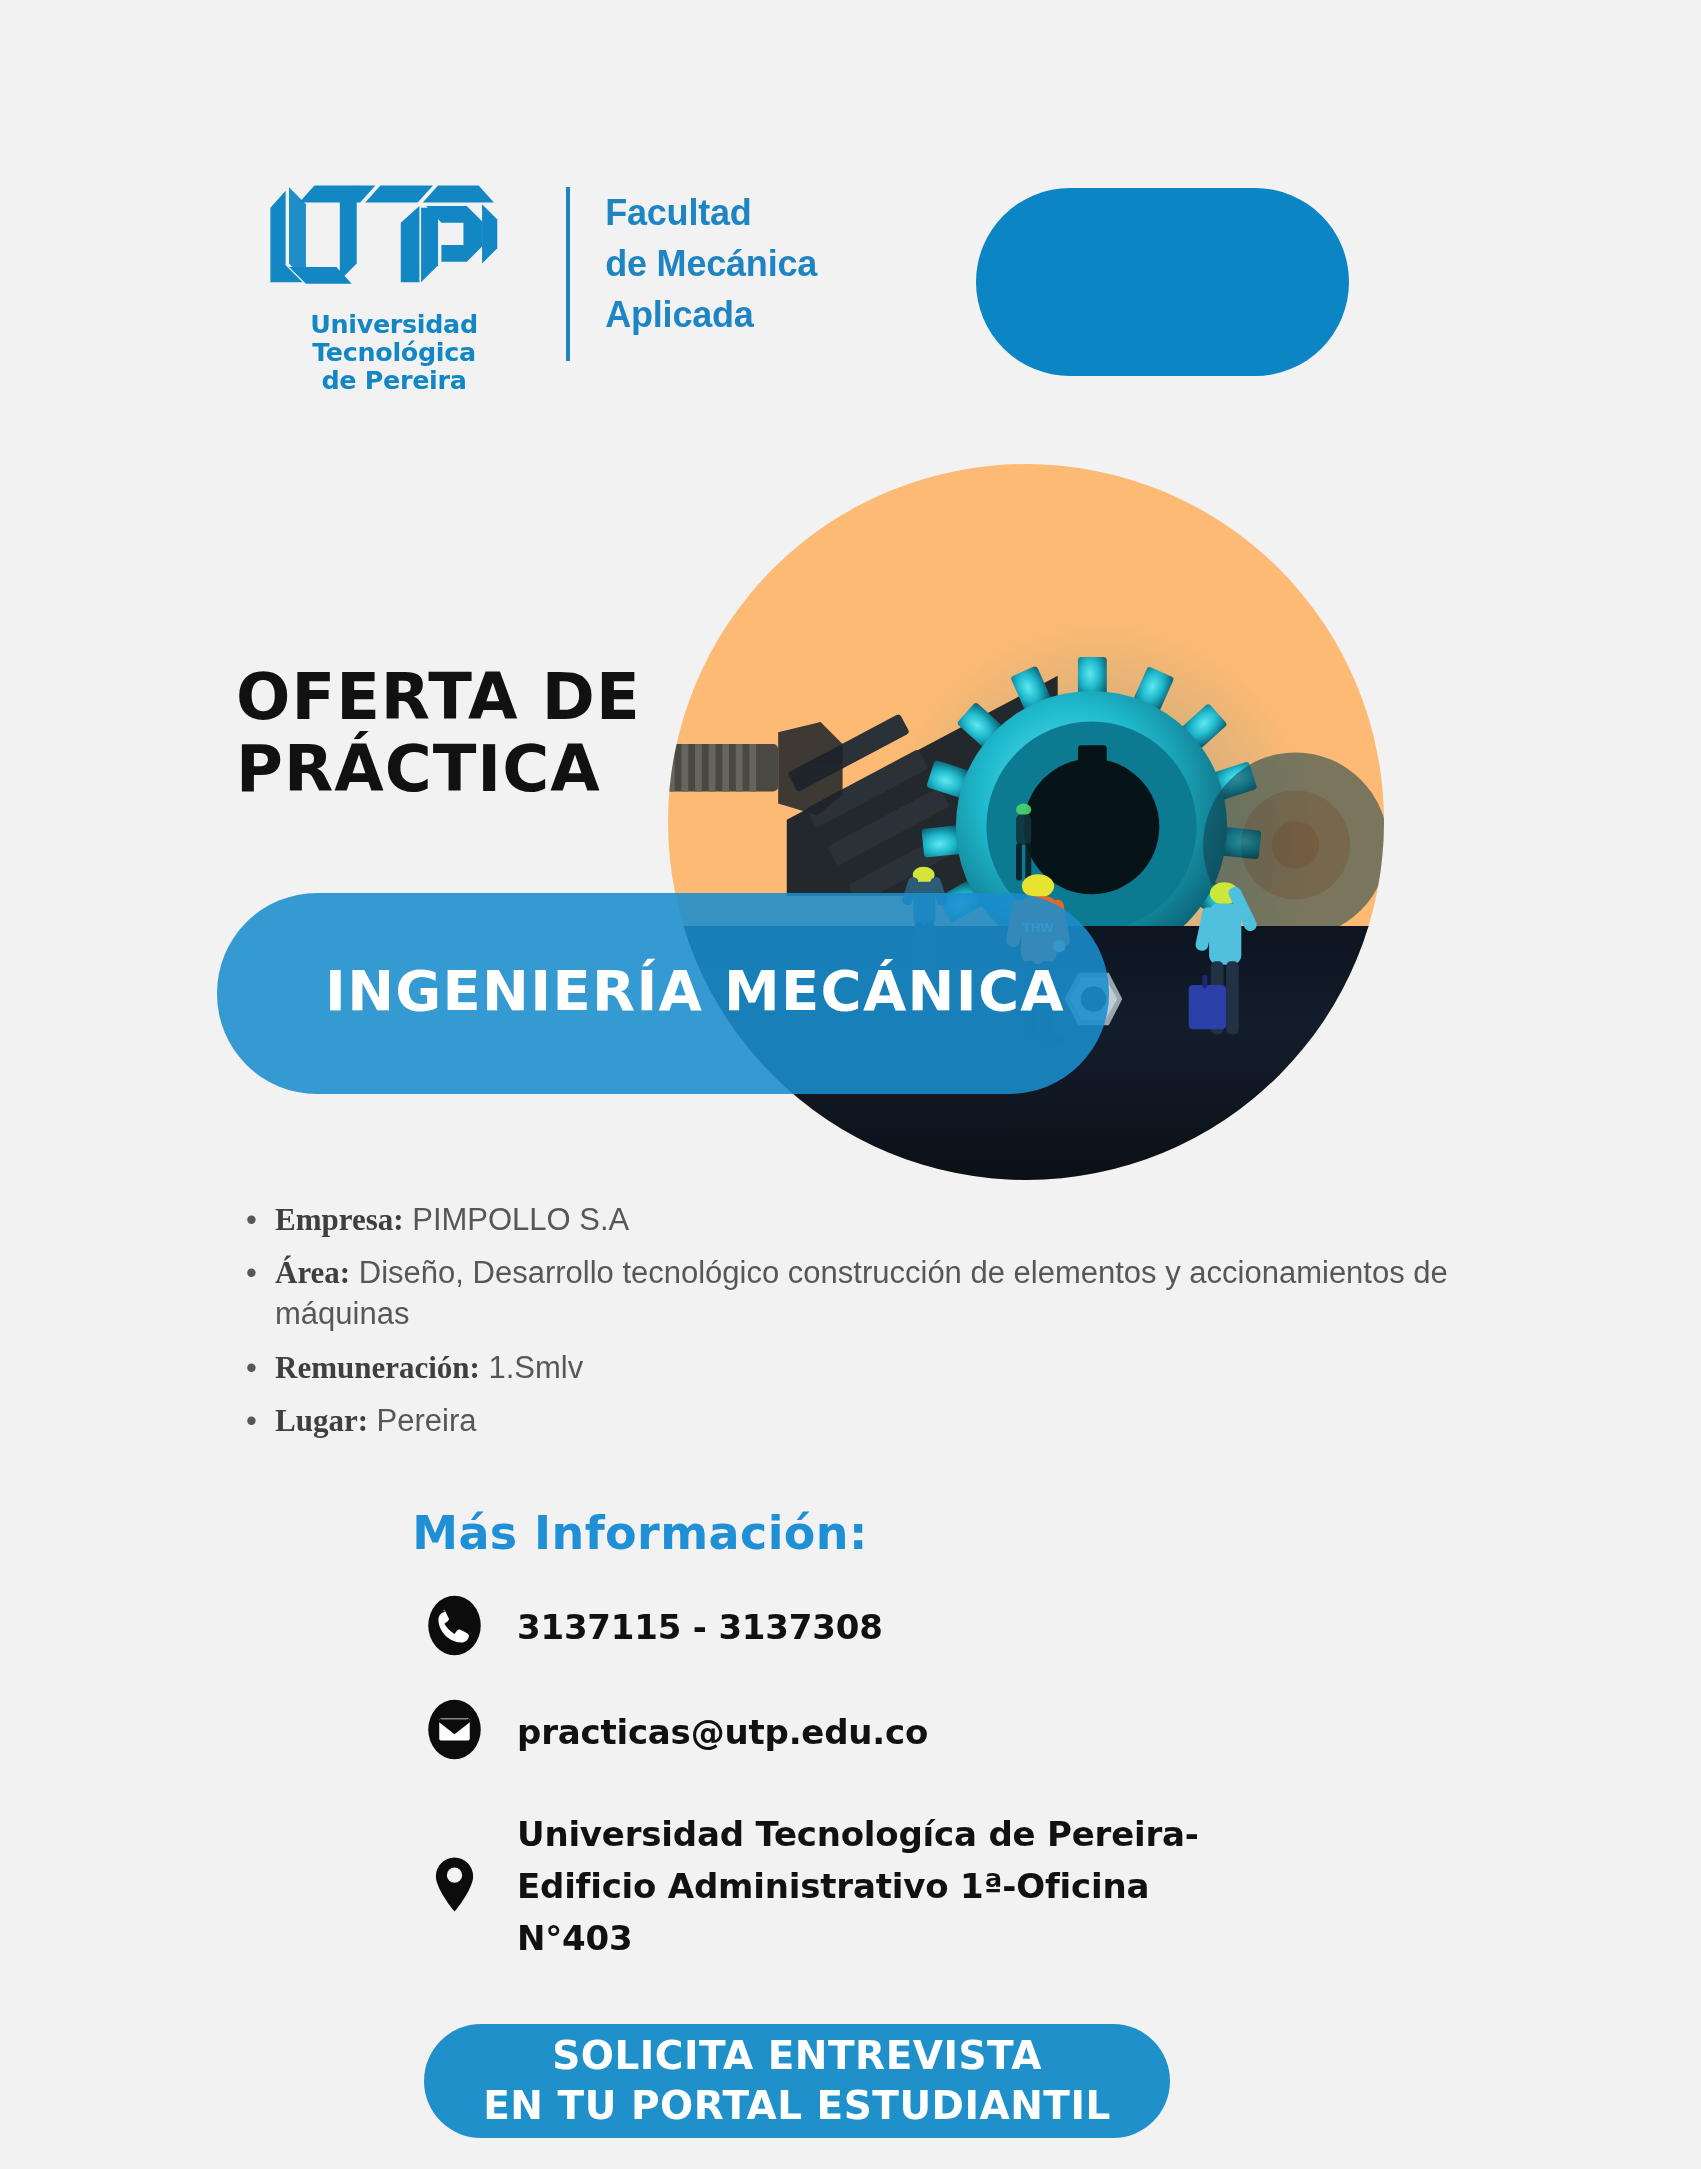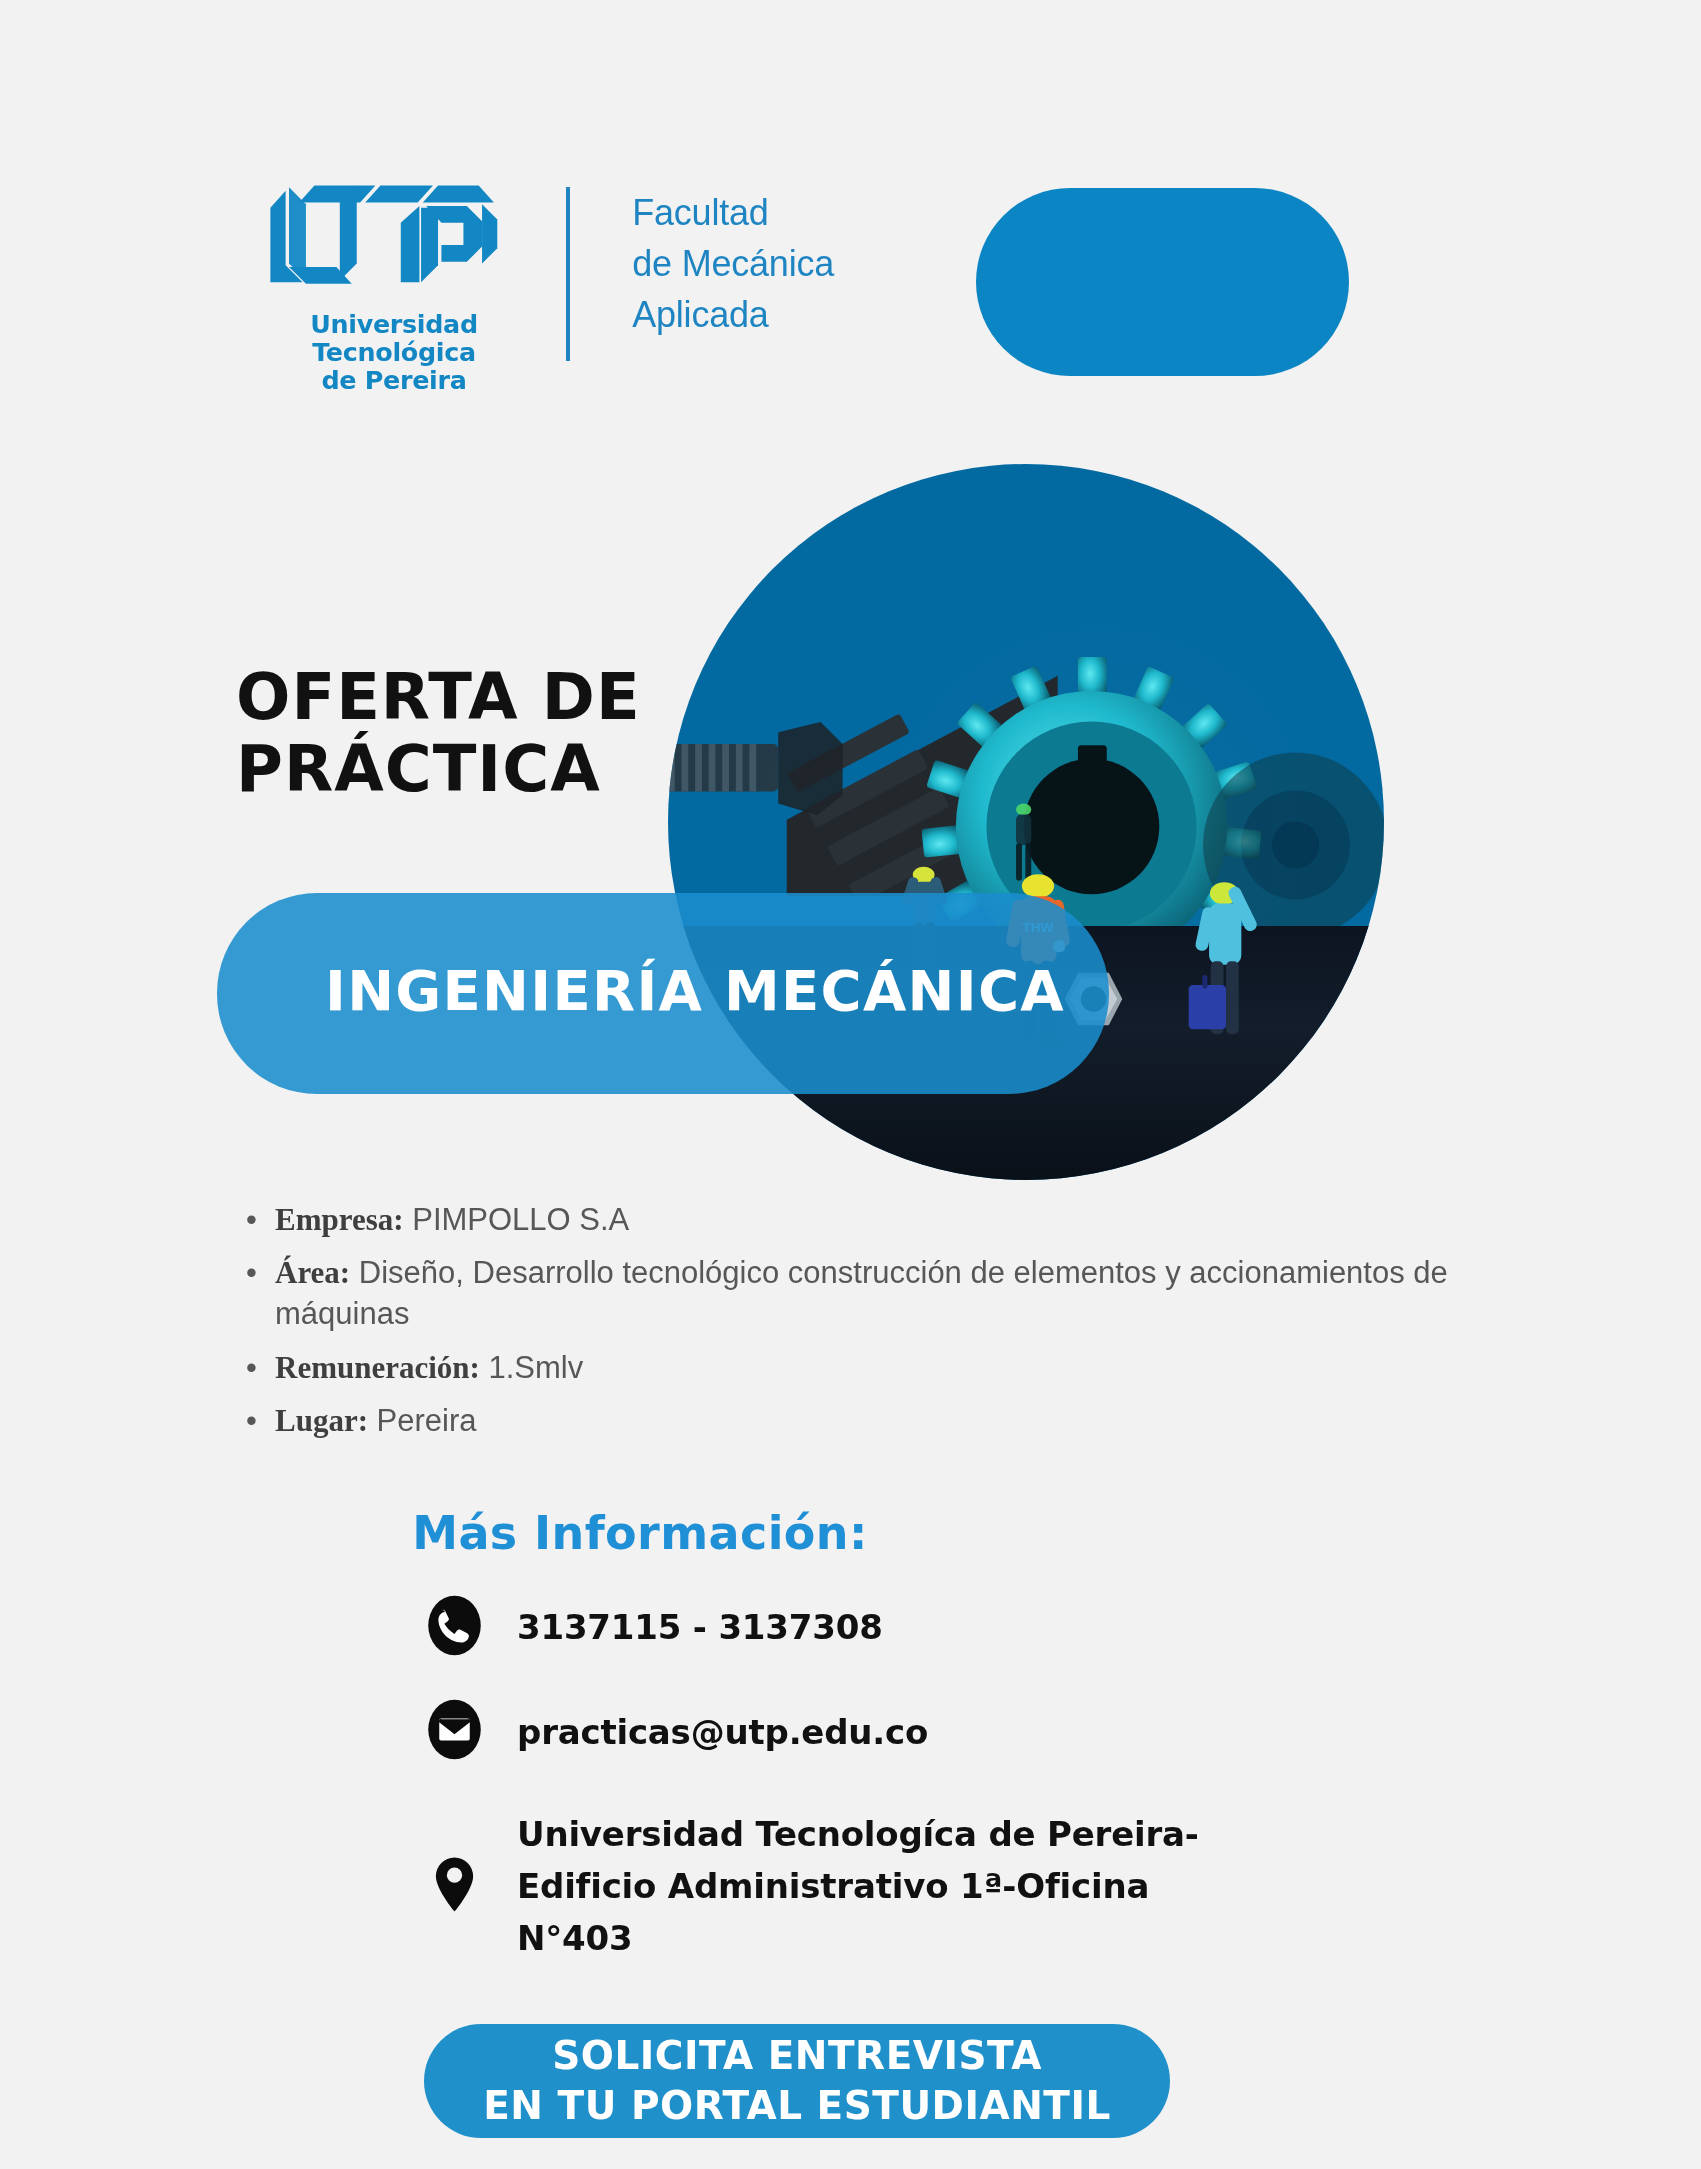--- a/index.html
+++ b/index.html
@@ -53,27 +53,27 @@
     letter-spacing: -0.3px;
   }
   .header-divider {
     width: 4.2px;
     height: 174px;
     background: #1f85c2;
     margin: 5.1px 0 0 32px;
     flex: none;
   }
   .faculty-text {
-    margin-left: 62px;
+    margin-left: 35px;
     margin-top: 5.1px;
     color: #1f85c2;
     font-family: "Liberation Sans", sans-serif;
     font-size: 36px;
     line-height: 1.42;
-    font-weight: 400;
+    font-weight: 700;
     letter-spacing: -0.2px;
     white-space: nowrap;
   }
 
   
   .header-pill {
     position: absolute;
     left: 976px;
     top: 188px;
     width: 373px;
@@ -84,21 +84,21 @@
 
   
   .photo-circle {
     position: absolute;
     left: 668px;
     top: 464px;
     width: 716px;
     height: 716px;
     border-radius: 50%;
     overflow: hidden;
-    background: #0369a1;
+    background: #fdba74;
   }
   .photo-inner { position: absolute; inset: 0; }
 
   
   .gear-big {
     position: absolute;
     left: 254px;
     top: 193px;
     width: 339px;
     height: 339px;

